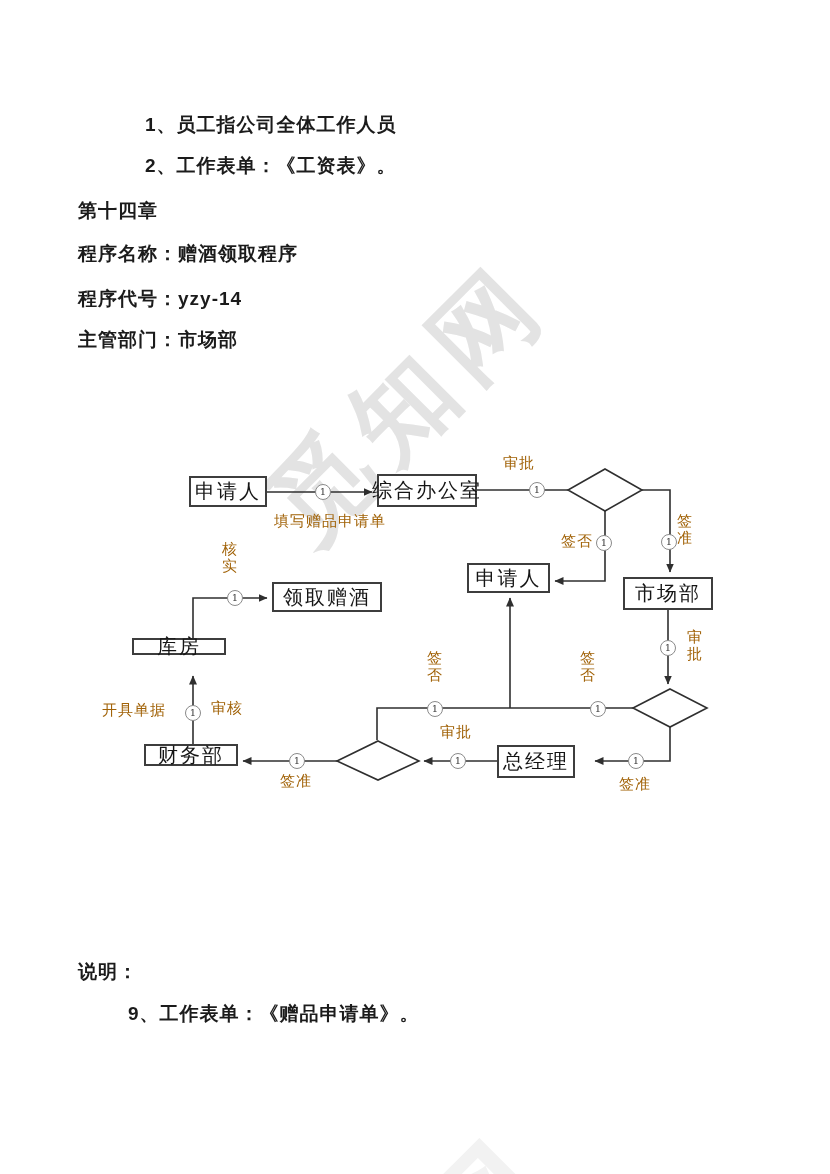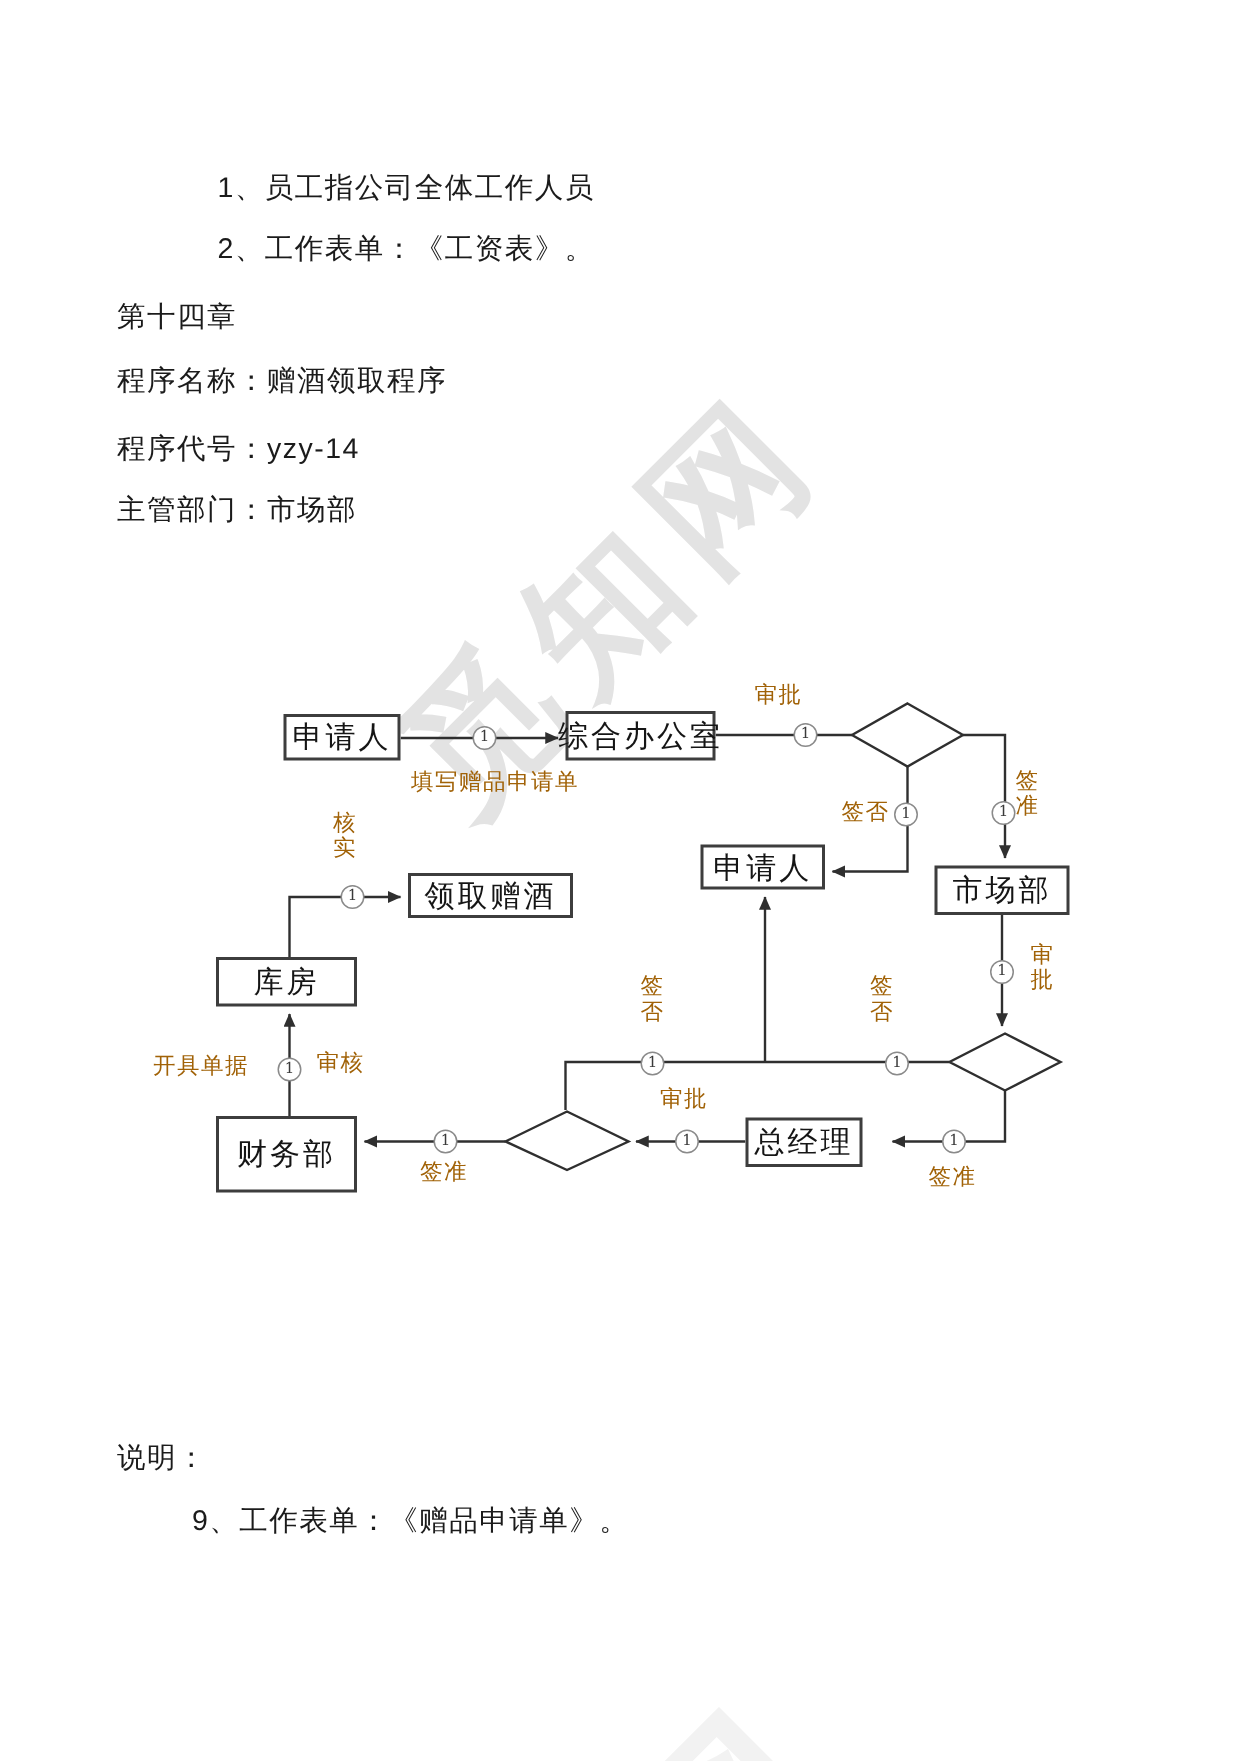--- a/index.html
+++ b/index.html
@@ -4,21 +4,21 @@
 <style>
   * { margin:0; padding:0; box-sizing:border-box; }
   html,body { background:#fff; }
   body { font-family:"Liberation Sans","DejaVu Sans",sans-serif; }
   .page {
     position:relative; width:830px; height:1174px; margin:0 auto;
     background:#fff; overflow:hidden;
   }
   
   .doc-line {
-    position:absolute; font-weight:normal; font-size:19px; color:#1b1b1b;
+    position:absolute; font-weight:bold; font-size:19px; color:#1b1b1b;
     letter-spacing:1px; white-space:nowrap;
   }
   
   .wm-main {
     position:absolute; left:107px; top:342px; width:600px; height:120px;
     transform:rotate(-45deg); text-align:center;
     font-size:100px; line-height:120px; font-weight:bold; letter-spacing:14px;
     color:#e3e3e3; z-index:0; user-select:none; white-space:nowrap;
   }
   .wm-bottom {
@@ -91,22 +91,22 @@
       <polygon points="670,689 707,708 670,727 633,708"></polygon>
       <polygon points="378,741 419,761 378,780 337,761"></polygon>
     </g>
   </svg>
 
   <div class="node" style="left:189px; top:476px; width:78px; height:31px">申请人</div>
   <div class="node" style="left:377px; top:474px; width:100px; height:33px">综合办公室</div>
   <div class="node" style="left:467px; top:563px; width:83px; height:30px">申请人</div>
   <div class="node" style="left:623px; top:577px; width:90px; height:33px">市场部</div>
   <div class="node" style="left:272px; top:582px; width:110px; height:30px">领取赠酒</div>
-  <div class="node" style="left:144px; top:638px; width:94px; height:33px">库房</div>
-  <div class="node" style="left:144px; top:744px; width:94px; height:51px">财务部</div>
+  <div class="node" style="left:132px; top:638px; width:94px; height:17px">库房</div>
+  <div class="node" style="left:144px; top:744px; width:94px; height:22px">财务部</div>
   <div class="node" style="left:497px; top:745px; width:78px; height:33px">总经理</div>
 
   <div class="circ" style="left:315px; top:484px">1</div>
   <div class="circ" style="left:529px; top:482px">1</div>
   <div class="circ" style="left:596px; top:535px">1</div>
   <div class="circ" style="left:661px; top:534px">1</div>
   <div class="circ" style="left:660px; top:640px">1</div>
   <div class="circ" style="left:590px; top:701px">1</div>
   <div class="circ" style="left:427px; top:701px">1</div>
   <div class="circ" style="left:628px; top:753px">1</div>

